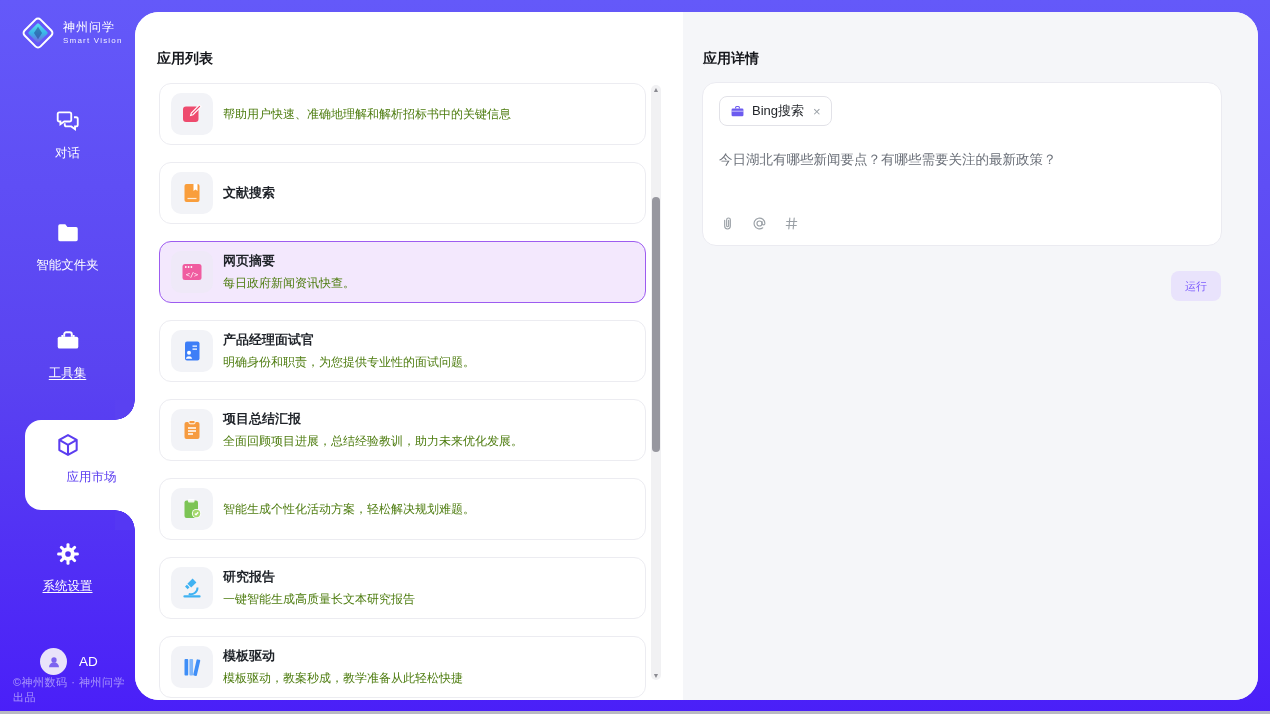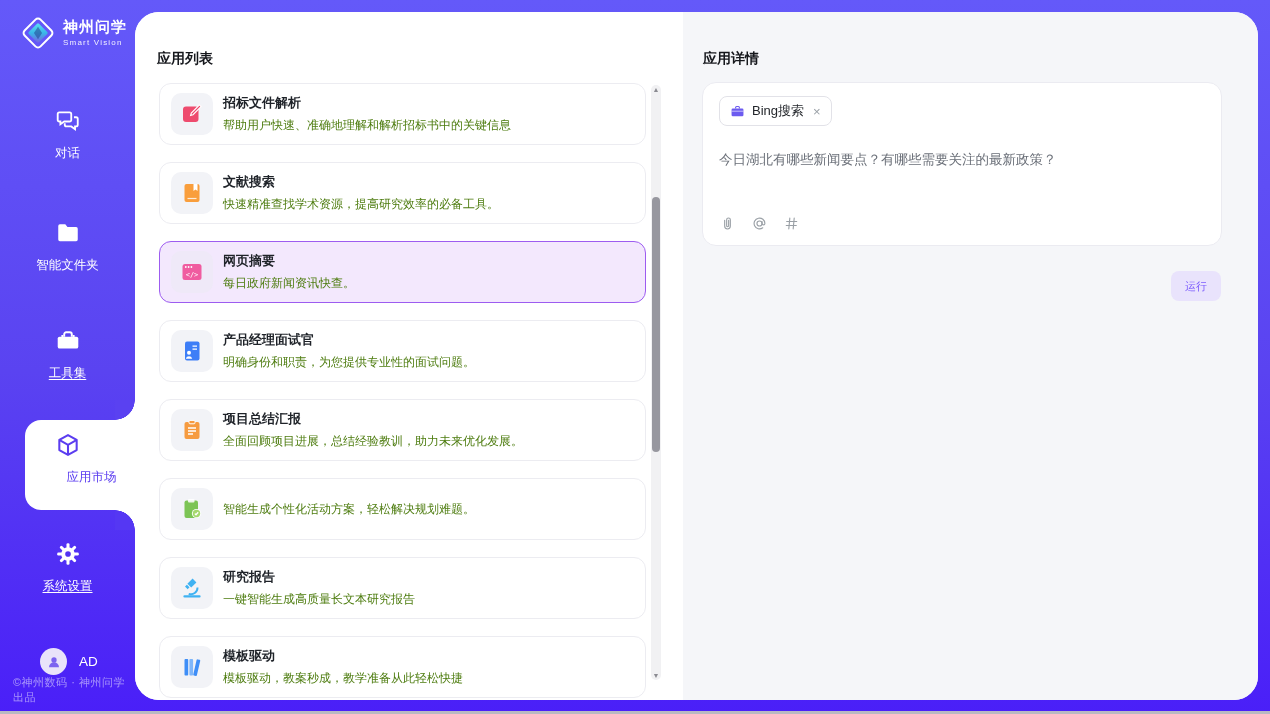--- a/index.html
+++ b/index.html
@@ -8,21 +8,21 @@
     position:relative;
     font-family:"Liberation Sans","DejaVu Sans",sans-serif;
     background:linear-gradient(180deg,#6459F9 0%,#5A43F1 52%,#4A1FF8 100%);
   }
   .bottom-edge { position:absolute; left:0; right:0; bottom:0; height:3px; background:#b9b9c2; z-index:50; }
 
   
   .sidebar { position:absolute; left:0; top:0; width:135px; height:714px; color:#fff; z-index:5; }
   .logo { position:absolute; top:15px; left:20px; display:flex; align-items:center; gap:7px; }
   .logo svg { width:36px; height:36px; }
-  .brand-name { font-size:15px; font-weight:bold; letter-spacing:1px; line-height:1.1; }
+  .brand-name { font-size:12px; font-weight:normal; letter-spacing:1px; line-height:1.1; }
   .brand-sub { font-size:8px; letter-spacing:1.2px; opacity:.9; margin-top:2px; }
 
   .nav-item { position:absolute; left:0; width:135px; text-align:center; cursor:pointer; }
   .nav-item .nav-icon svg { width:26px; height:26px; color:#fff; }
   .nav-item .nav-label { display:block; font-size:12.5px; margin-top:7px; color:#fff; }
   .nav-item.underline .nav-label { text-decoration:underline; text-underline-offset:2px; }
   .nav-item.active .nav-icon svg { color:#5B3DF0; }
   .nav-item.active .nav-label { color:#5B3DF0;margin-left:48px; }
 
   .active-bump { position:absolute; left:25px; top:420px; width:110px; height:90px;
@@ -157,35 +157,33 @@
     <div class="panel-title">应用列表</div>
     <div class="cards" id="cards-container">
         <div class="app-card">
           <span class="icon-box">
             <svg viewBox="0 0 24 24">
               <rect x="3" y="4.5" width="15.5" height="15.5" rx="3" fill="#EE4B6E"></rect>
               <path d="m19.5 2.8 1.7 1.7-8.2 8.2-2.4.7.7-2.4z" fill="#EE4B6E" stroke="#fff" stroke-width="1.1"></path>
             </svg>
           </span>
           <span class="card-text">
-            <span class="card-title">招标文件解析</span>
             <span class="card-desc">帮助用户快速、准确地理解和解析招标书中的关键信息</span>
           </span>
         </div>
         <div class="app-card">
           <span class="icon-box">
             <svg viewBox="0 0 24 24">
               <rect x="4.5" y="3" width="15" height="18" rx="2" fill="#F99E3C"></rect>
               <path d="M13.5 3h4v7l-2-1.6L13.5 10z" fill="#fff"></path>
               <path d="M7.5 17.5h9" stroke="#fff" stroke-width="1.2" opacity=".8"></path>
             </svg>
           </span>
           <span class="card-text">
             <span class="card-title">文献搜索</span>
-            <span class="card-desc">快速精准查找学术资源，提高研究效率的必备工具。</span>
           </span>
         </div>
         <div class="app-card selected">
           <span class="icon-box">
             <svg viewBox="0 0 24 24">
               <rect x="2.5" y="4" width="19" height="16" rx="2.5" fill="#F05CA0"></rect>
               <circle cx="5.8" cy="7" r=".9" fill="#fff"></circle>
               <circle cx="8.6" cy="7" r=".9" fill="#fff"></circle>
               <circle cx="11.4" cy="7" r=".9" fill="#fff"></circle>
               <text x="12" y="16.8" font-size="7" fill="#fff" text-anchor="middle" font-family="DejaVu Sans Mono,monospace">&lt;/&gt;</text>

